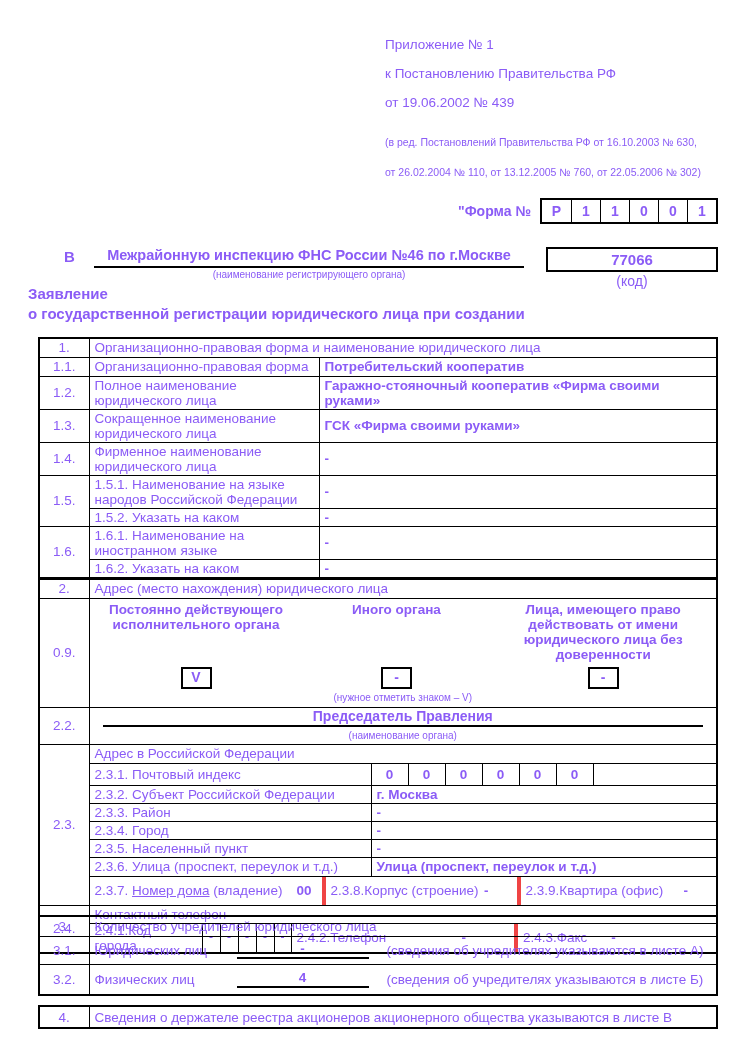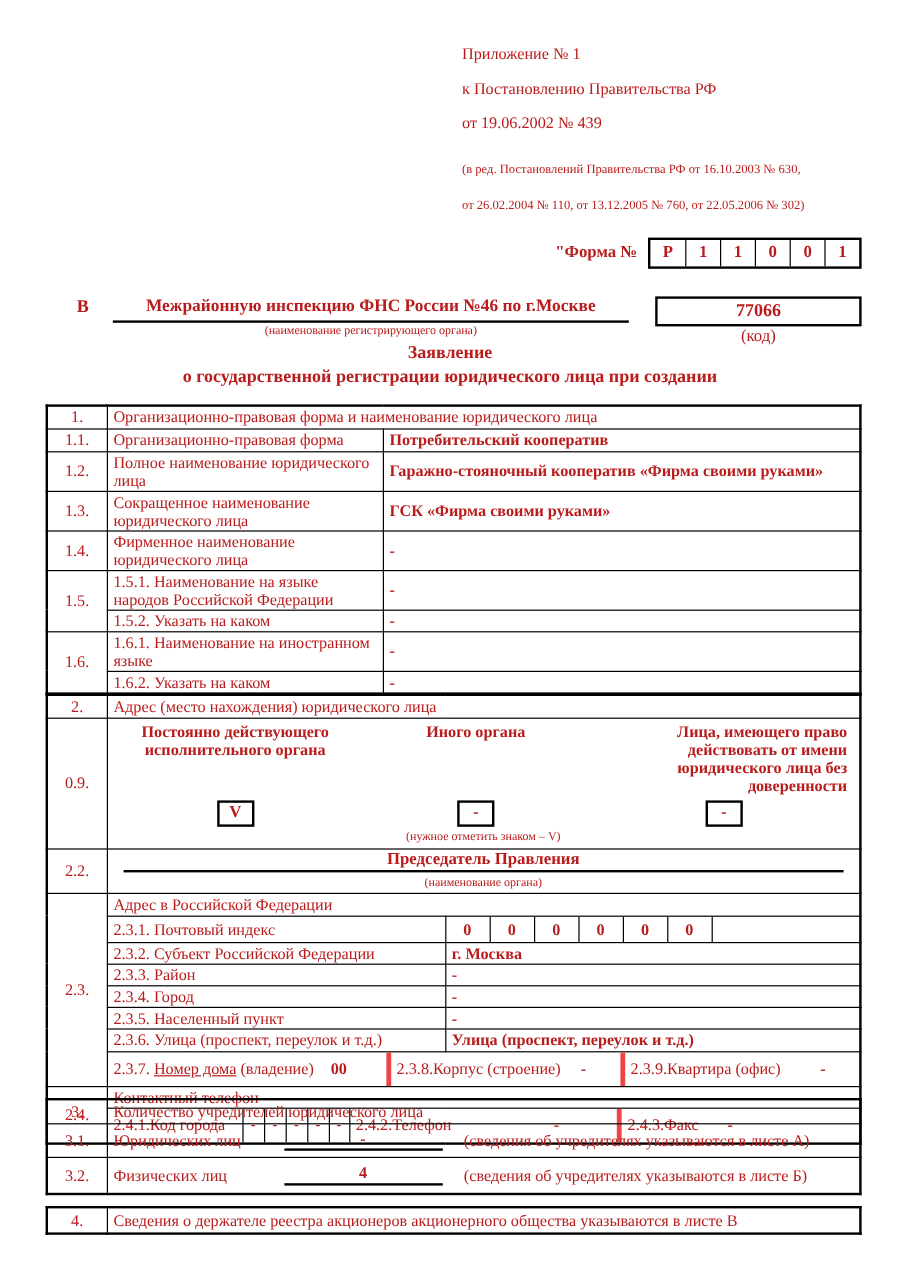--- a/index.html
+++ b/index.html
@@ -1,20 +1,20 @@
 <!DOCTYPE html>
 <html><head>
 <meta charset="utf-8">
 <style>
   * { margin:0; padding:0; box-sizing:border-box; }
   html,body { background:#e8e8e8; }
   .page {
     position:relative; width:750px; height:1060px; margin:0 auto;
-    background:#ffffff; color:#b91c1c;
-    font-family:Liberation Serif, serif;
+    background:#ffffff; color:#8b5cf6;
+    font-family:Liberation Sans, sans-serif;
     font-size:13.5px; overflow:hidden;
   }
   .abs { position:absolute; }
 
   
   .top-block { left:385px; top:36px; width:340px; }
   .app-line { font-size:13.5px; line-height:17px; margin-bottom:12px; white-space:nowrap; }
   .amend-block { margin-top:24px; }
   .amend-line { font-size:10.5px; line-height:14px; margin-bottom:16px; white-space:nowrap; }
 
@@ -31,40 +31,40 @@
   .addr-to { font-weight:bold; font-size:15px; padding:1px 0 0 26px; width:56px; }
   .addr-name-wrap { flex:1; margin-right:22px; }
   .addr-name { border-bottom:2px solid #000; text-align:center; font-weight:bold; font-size:14.5px; padding-bottom:3px; }
   .addr-caption { text-align:center; font-size:10px; margin-top:1px; }
   .code-wrap { width:172px; }
   .code-box { border:2px solid #000; height:25px; display:flex; align-items:center; justify-content:center;
               font-weight:bold; font-size:15px; }
   .code-caption { text-align:center; font-size:14px; margin-top:1px; }
 
   
-  .title-block { top:284px; left:0; width:100%; text-align:center; font-weight:bold; font-size:15px; line-height:20px; }
+  .title-block { top:284px; left:0; width:100%; font-weight:bold; font-size:15px; line-height:20px;padding-left:28px; }
 
   
   table.form-table { position:absolute; left:38px; width:680px; border-collapse:collapse;
                      border:2px solid #000; table-layout:fixed; }
   table.form-table td { border:1px solid #000; font-size:13.5px; line-height:15px;
                         padding:1px 5px; vertical-align:middle; overflow:hidden; }
   td.num { text-align:center; vertical-align:top; padding-top:2px; }
   td.lbl { vertical-align:top; padding-top:2px; }
   td.val { font-weight:bold; }
   .t1 { top:337px; }
   .t2 { top:578px; }
   .t3 { top:915px; }
   .t4 { top:1005px; }
 
   
   .org-cell { padding:2px 0 2px 0 !important; vertical-align:top !important; }
   .org-cols { display:flex; width:100%; }
   .org-col { text-align:center; font-weight:bold; padding:1px 10px; }
-  .org-col.c1 { width:34%; } .org-col.c2 { width:30%; } .org-col.c3 { width:36%;text-align:right; }
+  .org-col.c1 { width:34%; } .org-col.c2 { width:30%; } .org-col.c3 { width:36%; }
   .org-boxes { display:flex; width:100%; margin-top:4px; }
   .org-box-slot { display:flex; justify-content:center; }
   .org-box-slot.c1 { width:34%; } .org-box-slot.c2 { width:30%; } .org-box-slot.c3 { width:36%; }
   .mark-box { width:31px; height:22px; border:2px solid #000; display:flex; align-items:center;
               justify-content:center; font-weight:bold; font-size:14px; }
   .org-note { text-align:center; font-size:10px; margin-top:1px; }
 
   
   .cell-22 { vertical-align:top !important; }
   .u-center { border-bottom:2px solid #000; margin:0 8px; text-align:center; font-weight:bold;

